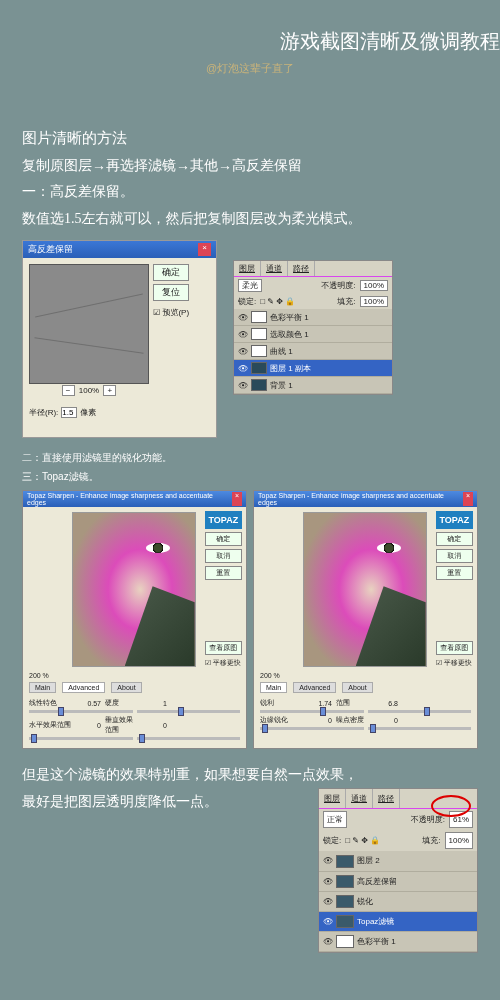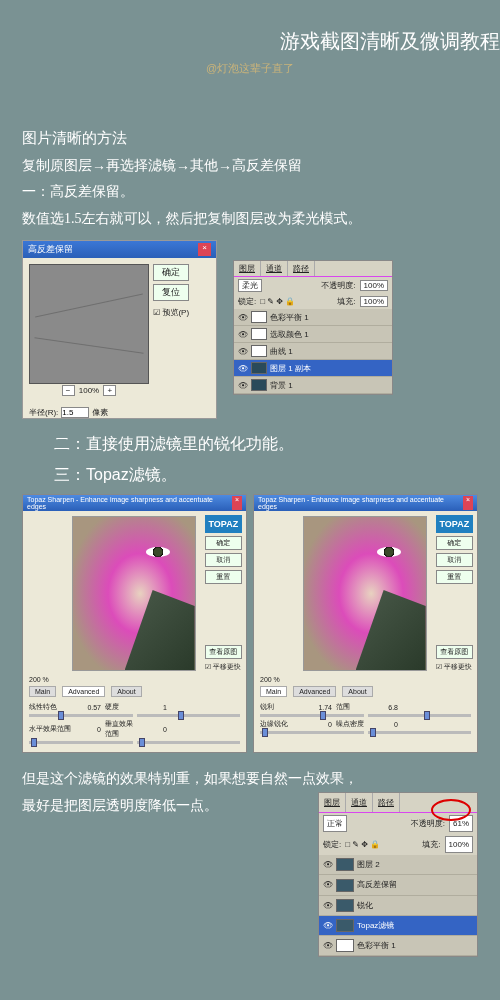--- a/index.html
+++ b/index.html
@@ -69,22 +69,22 @@
     height: 1px; width: 110px; top: 40px; left: 4px; transform: rotate(-12deg);
   }
   .hp-preview::after { top: 80px; transform: rotate(8deg); }
   .hp-btns { display: flex; flex-direction: column; gap: 3px; }
   .hp-btn {
     background: #efe; border: 1px solid #888; padding: 1px 6px; font-size: 9px; text-align: center;
   }
   .hp-check { font-size: 8px; margin-top: 3px; }
   .hp-zoom { text-align: center; font-size: 8px; margin: 2px 0 4px; }
   .hp-zoom .zbtn { border: 1px solid #888; padding: 0 3px; margin: 0 2px; background: #fff; }
-  .hp-foot { padding: 2px 6px 0; font-size: 8px; display: flex; align-items: flex-start; gap: 3px; }
-  .hp-foot input { width: 28px; font-size: 8px; border: 1px solid #888; }
+  .hp-foot { padding: 2px 6px 19px; font-size: 8px; display: flex; align-items: flex-start; gap: 3px; }
+  .hp-foot input { width: 16px; font-size: 8px; border: 1px solid #888; }
 
   
   .layers-panel {
     width: 160px;
     background: #d6d3c4;
     border: 1px solid #888;
     font-size: 8px;
     color: #222;
     margin-top: 20px;
     align-self: flex-start;
@@ -99,21 +99,21 @@
   .lp-item {
     display: flex; align-items: center; gap: 3px; padding: 2px 4px;
     border-bottom: 1px solid #b0ad9e;
   }
   .lp-item.sel { background: #3464c4; color: #fff; }
   .lp-eye { width: 10px; text-align: center; }
   .lp-thumb { width: 16px; height: 12px; background: #2a4a5a; border: 1px solid #666; }
   .lp-thumb.adj { background: #fff; }
 
   
-  .methods { padding: 10px 22px 0; font-size: 16px; line-height: 1.9; margin-left: 32px; }
+  .methods { padding: 10px 22px 0; font-size: 10px; line-height: 1.9; }
 
   
   .row2 { display: flex; gap: 6px; padding: 4px 22px 0; }
   .topaz {
     width: 225px; background: #ece9d8; border: 1px solid #888; color: #222;
     font-size: 7px;
   }
   .tz-title {
     background: linear-gradient(#4d8ae0,#2a5fb8);
     color: #fff; padding: 1px 4px; font-size: 7px;

